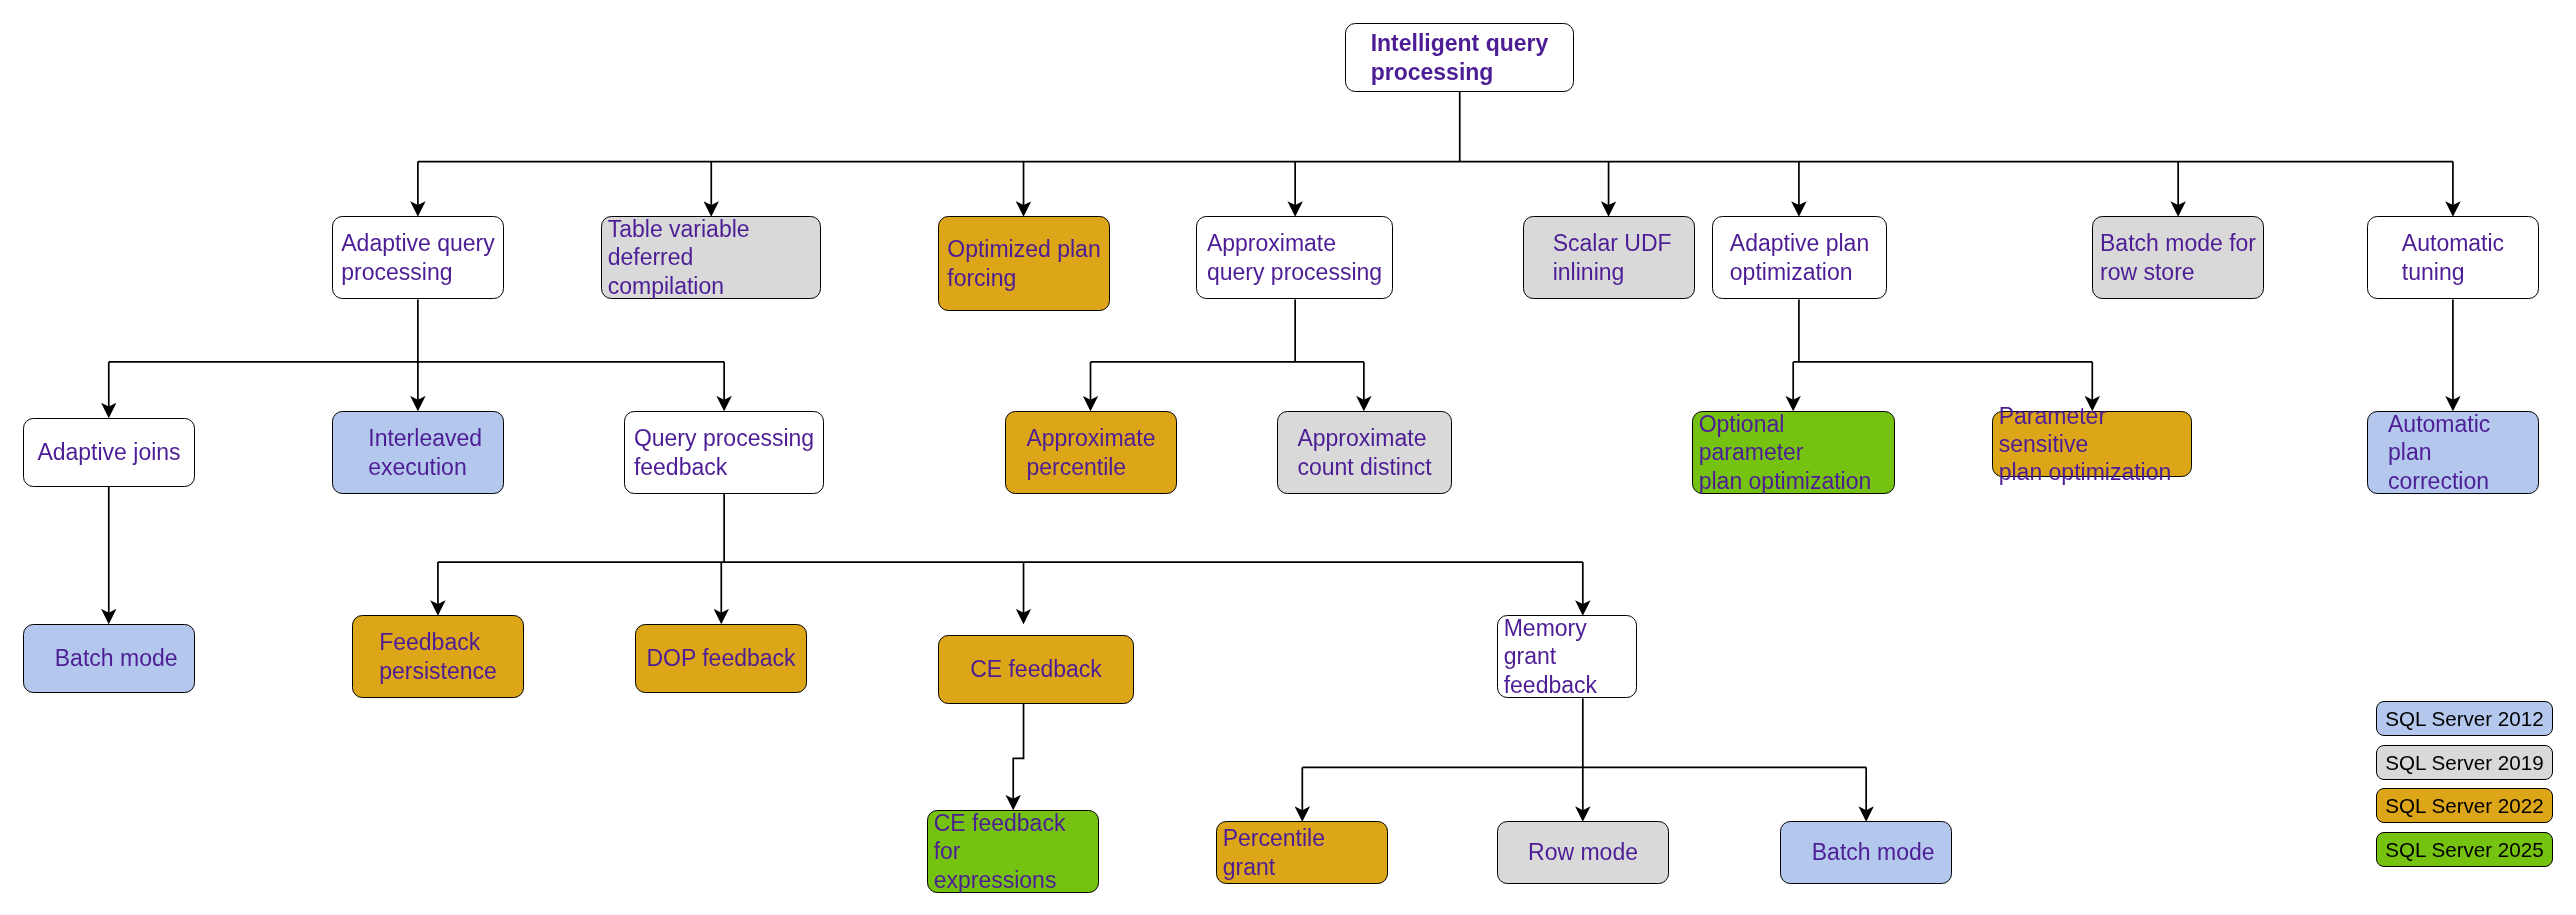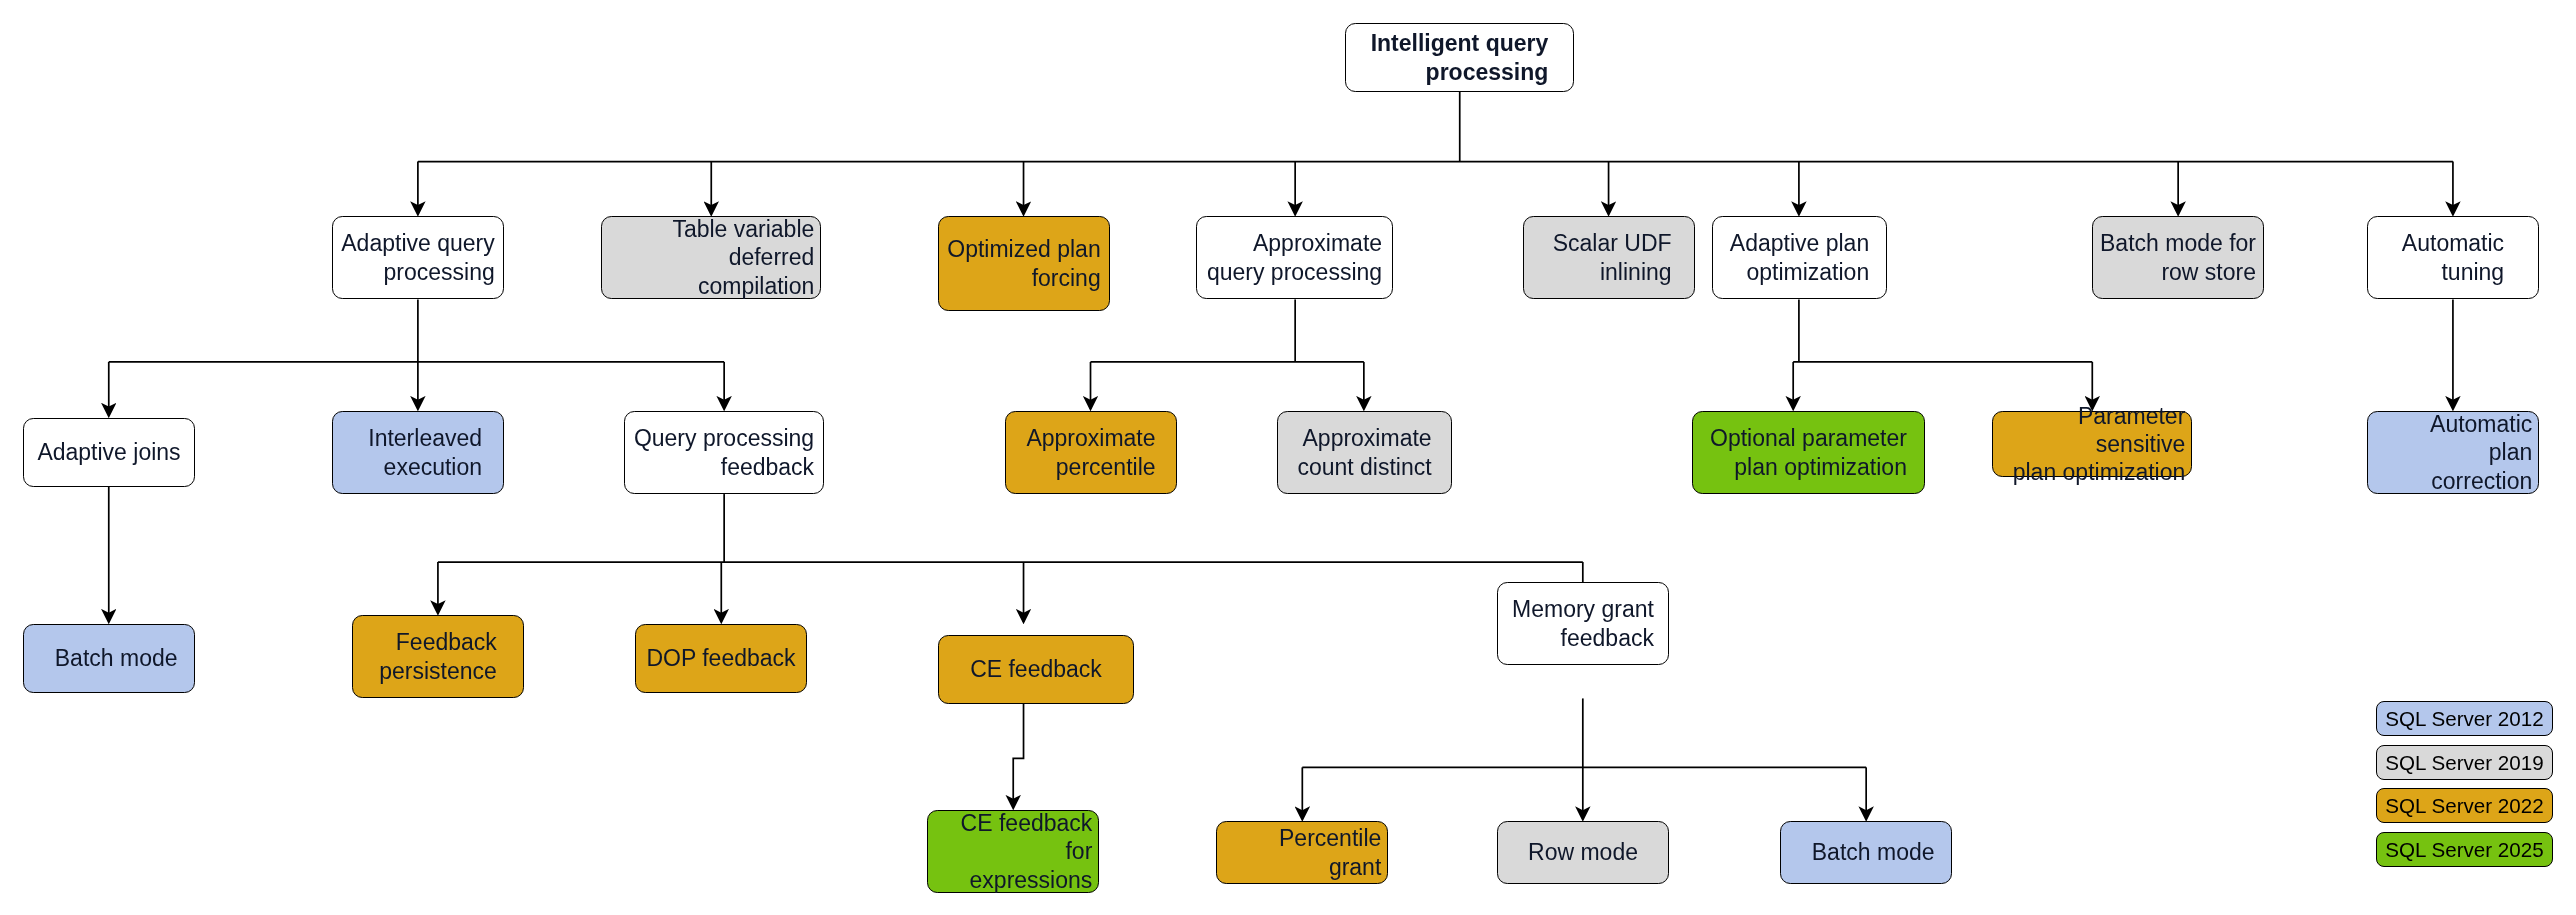--- a/index.html
+++ b/index.html
@@ -27,23 +27,23 @@
   }
   .node {
     position: absolute;
     box-sizing: border-box;
     border: 1.7px solid #000000;
     border-radius: 10.3px;
     background: #ffffff;
     display: flex;
     align-items: center;
     justify-content: center;
-    text-align: right;
+    text-align: left;
     line-height: 1.22;
-    color: #0f172a;
+    color: #4c1d95;
     font-size: 23px;
     padding: 2.3px 5.7px;
     white-space: pre-line;
     z-index: 3;
   }
   .node.white   { background: #ffffff; }
   .node.grey    { background: #d9d9d9; }
   .node.orange  { background: #dda518; }
   .node.blue    { background: #b4c7ec; padding-left: 20px; }
   .node.green   { background: #76c210; }
@@ -132,32 +132,32 @@
 tuning</div>
       <div class="node white" style="left: 23px; top: 418px; width: 172px; height: 69px;">Adaptive joins</div>
       <div class="node blue" style="left: 332px; top: 411px; width: 172px; height: 83px;">Interleaved
 execution</div>
       <div class="node white" style="left: 624px; top: 411px; width: 200px; height: 83px;">Query processing
 feedback</div>
       <div class="node orange" style="left: 1005px; top: 411px; width: 172px; height: 83px;">Approximate
 percentile</div>
       <div class="node grey" style="left: 1277px; top: 411px; width: 175px; height: 83px;">Approximate
 count distinct</div>
-      <div class="node green" style="left: 1692px; top: 411px; width: 233px; height: 83px;">Optional parameter
+      <div class="node green" style="left: 1692px; top: 411px; width: 203px; height: 83px;">Optional parameter
 plan optimization</div>
       <div class="node orange" style="left: 1992px; top: 411px; width: 200px; height: 66px;">Parameter sensitive
 plan optimization</div>
       <div class="node blue" style="left: 2367px; top: 411px; width: 172px; height: 83px;">Automatic plan
 correction</div>
       <div class="node blue" style="left: 23px; top: 624px; width: 172px; height: 69px;">Batch mode</div>
       <div class="node orange" style="left: 352px; top: 615px; width: 172px; height: 83px;">Feedback
 persistence</div>
       <div class="node orange" style="left: 635px; top: 624px; width: 172px; height: 69px;">DOP feedback</div>
       <div class="node orange" style="left: 938px; top: 635px; width: 196px; height: 69px;">CE feedback</div>
-      <div class="node white" style="left: 1497px; top: 582px; width: 172px; height: 83px;">Memory grant
+      <div class="node white" style="left: 1497px; top: 615px; width: 140px; height: 83px;">Memory grant
 feedback</div>
       <div class="node green" style="left: 927px; top: 810px; width: 172px; height: 83px;">CE feedback for
 expressions</div>
       <div class="node orange" style="left: 1216px; top: 821px; width: 172px; height: 63px;">Percentile grant</div>
       <div class="node grey" style="left: 1497px; top: 821px; width: 172px; height: 63px;">Row mode</div>
       <div class="node blue" style="left: 1780px; top: 821px; width: 172px; height: 63px;">Batch mode</div>
     </div>
   <div id="legend-layer">
       <div class="legend-item" style="left: 2376px; top: 701px; width: 177px; height: 35px; background: rgb(180, 199, 236);">SQL Server 2012</div>
       <div class="legend-item" style="left: 2376px; top: 745px; width: 177px; height: 35px; background: rgb(217, 217, 217);">SQL Server 2019</div>

